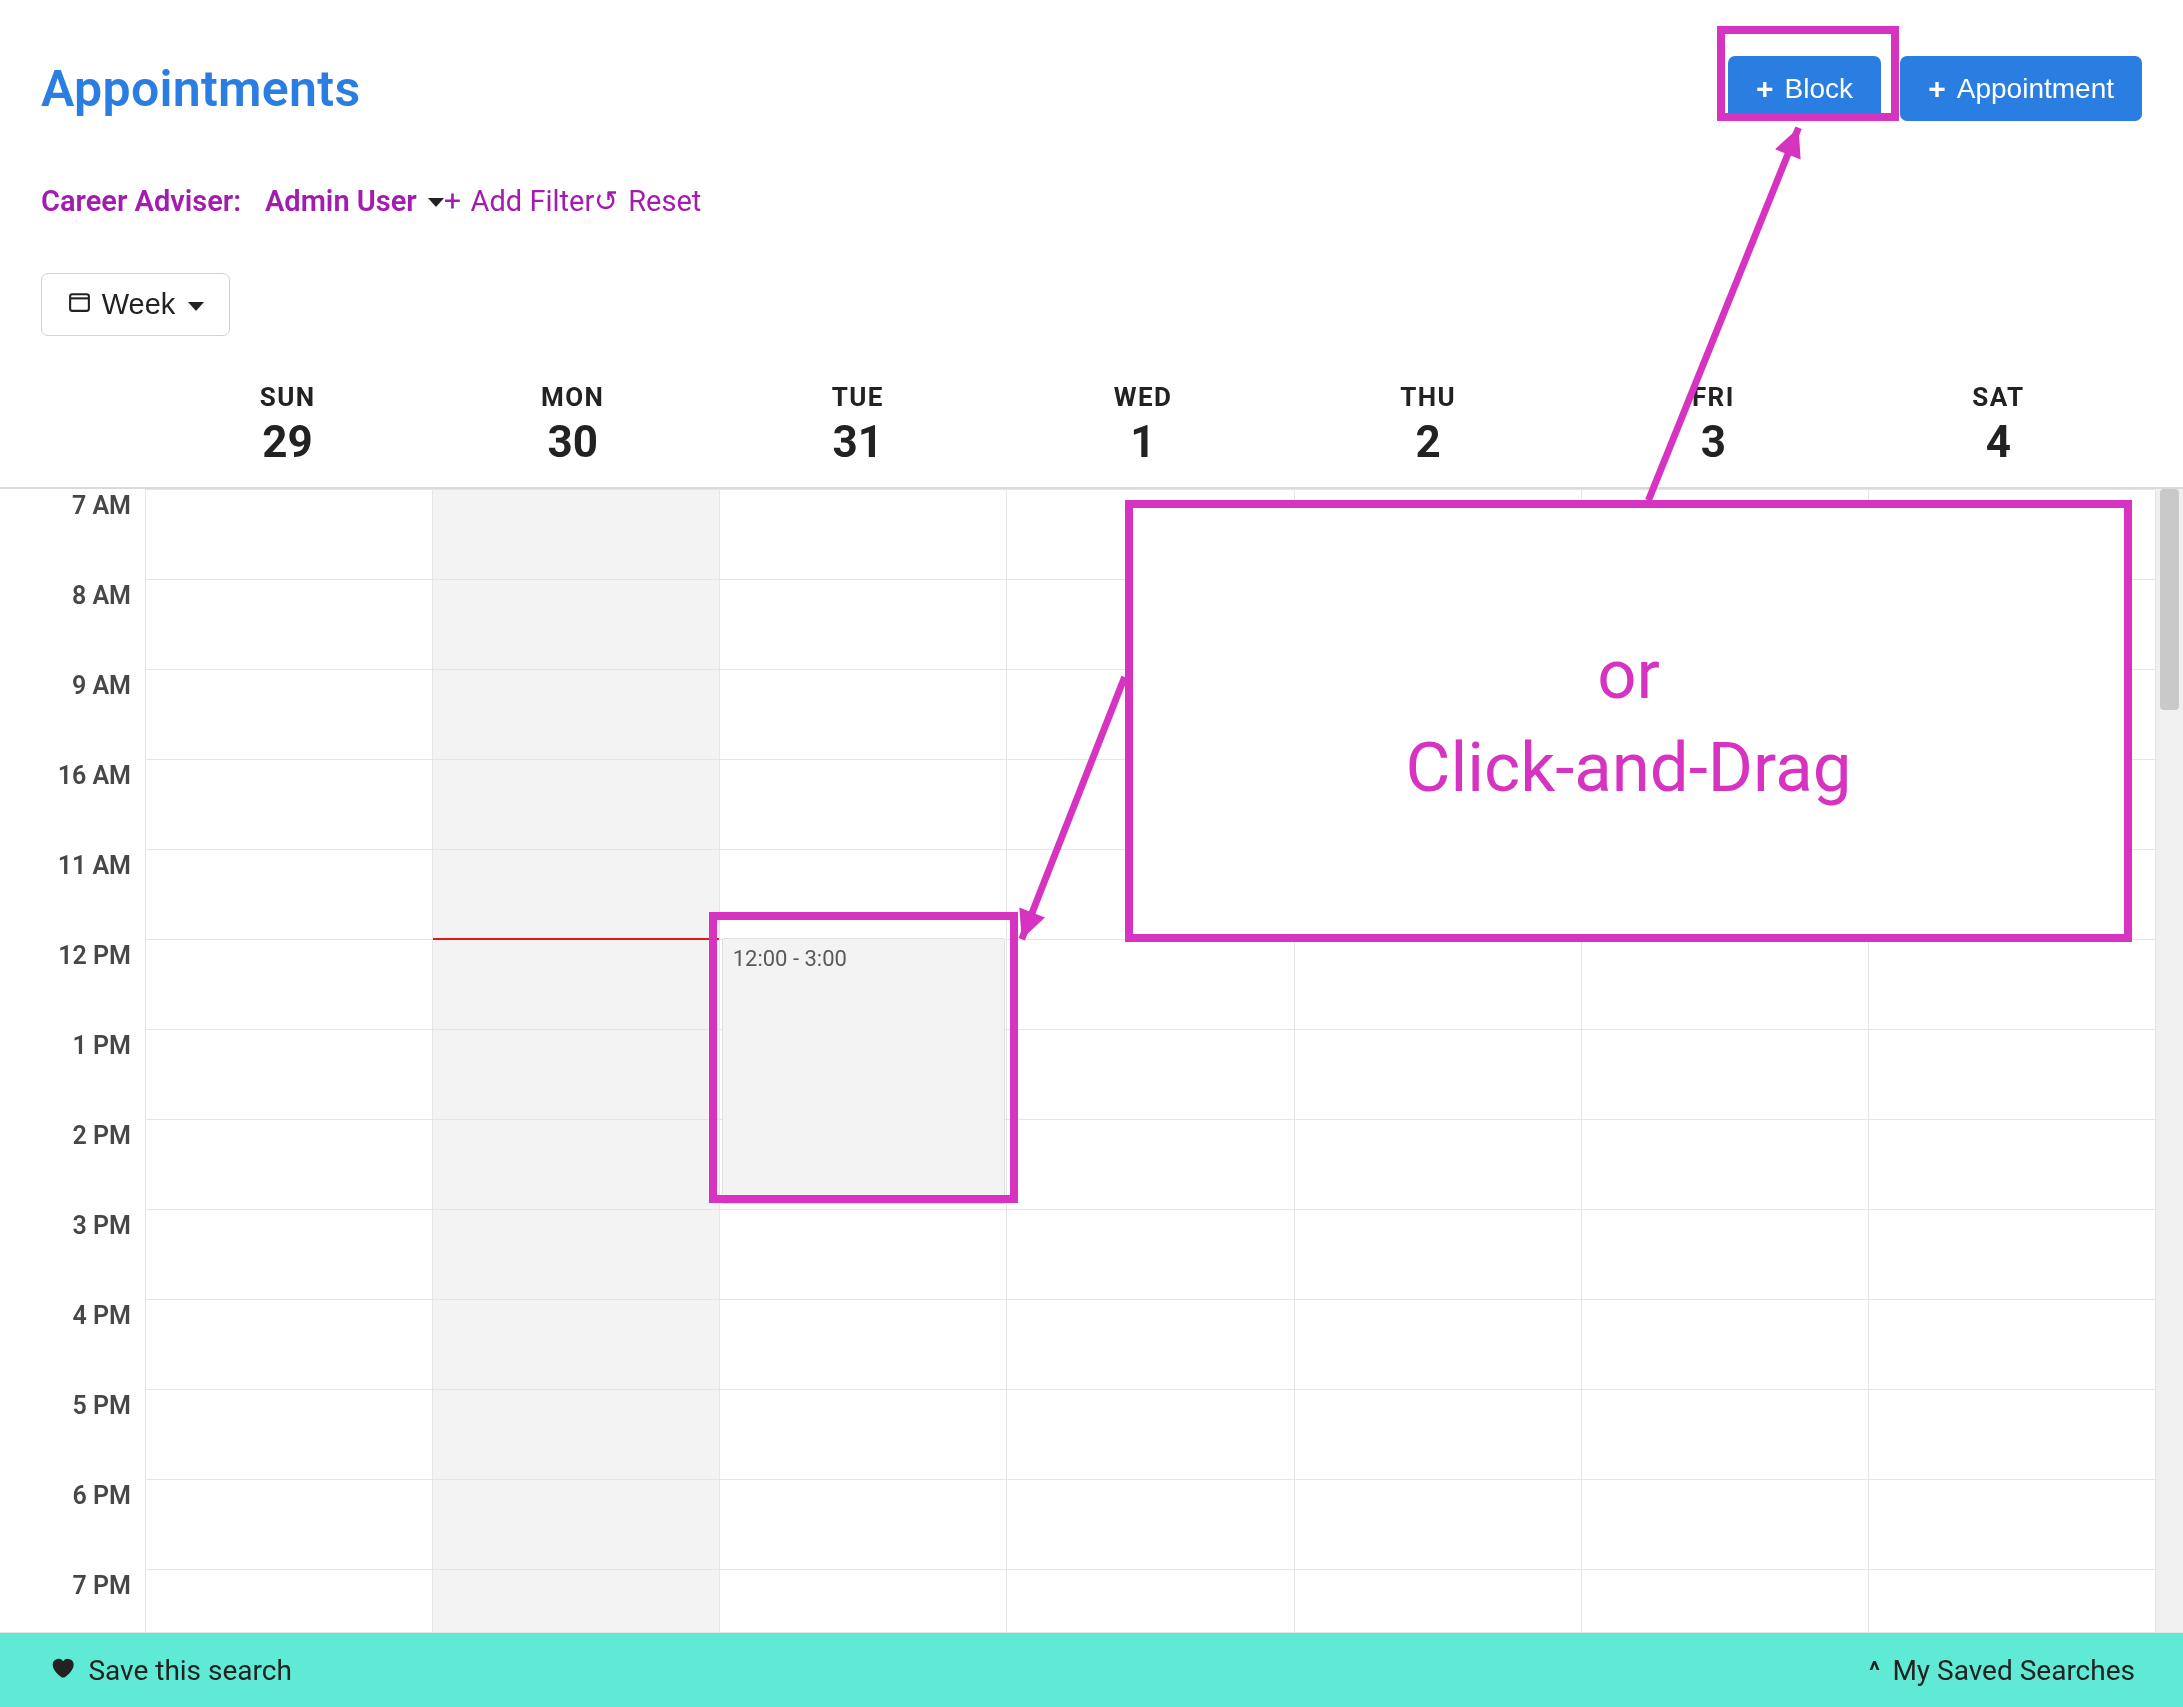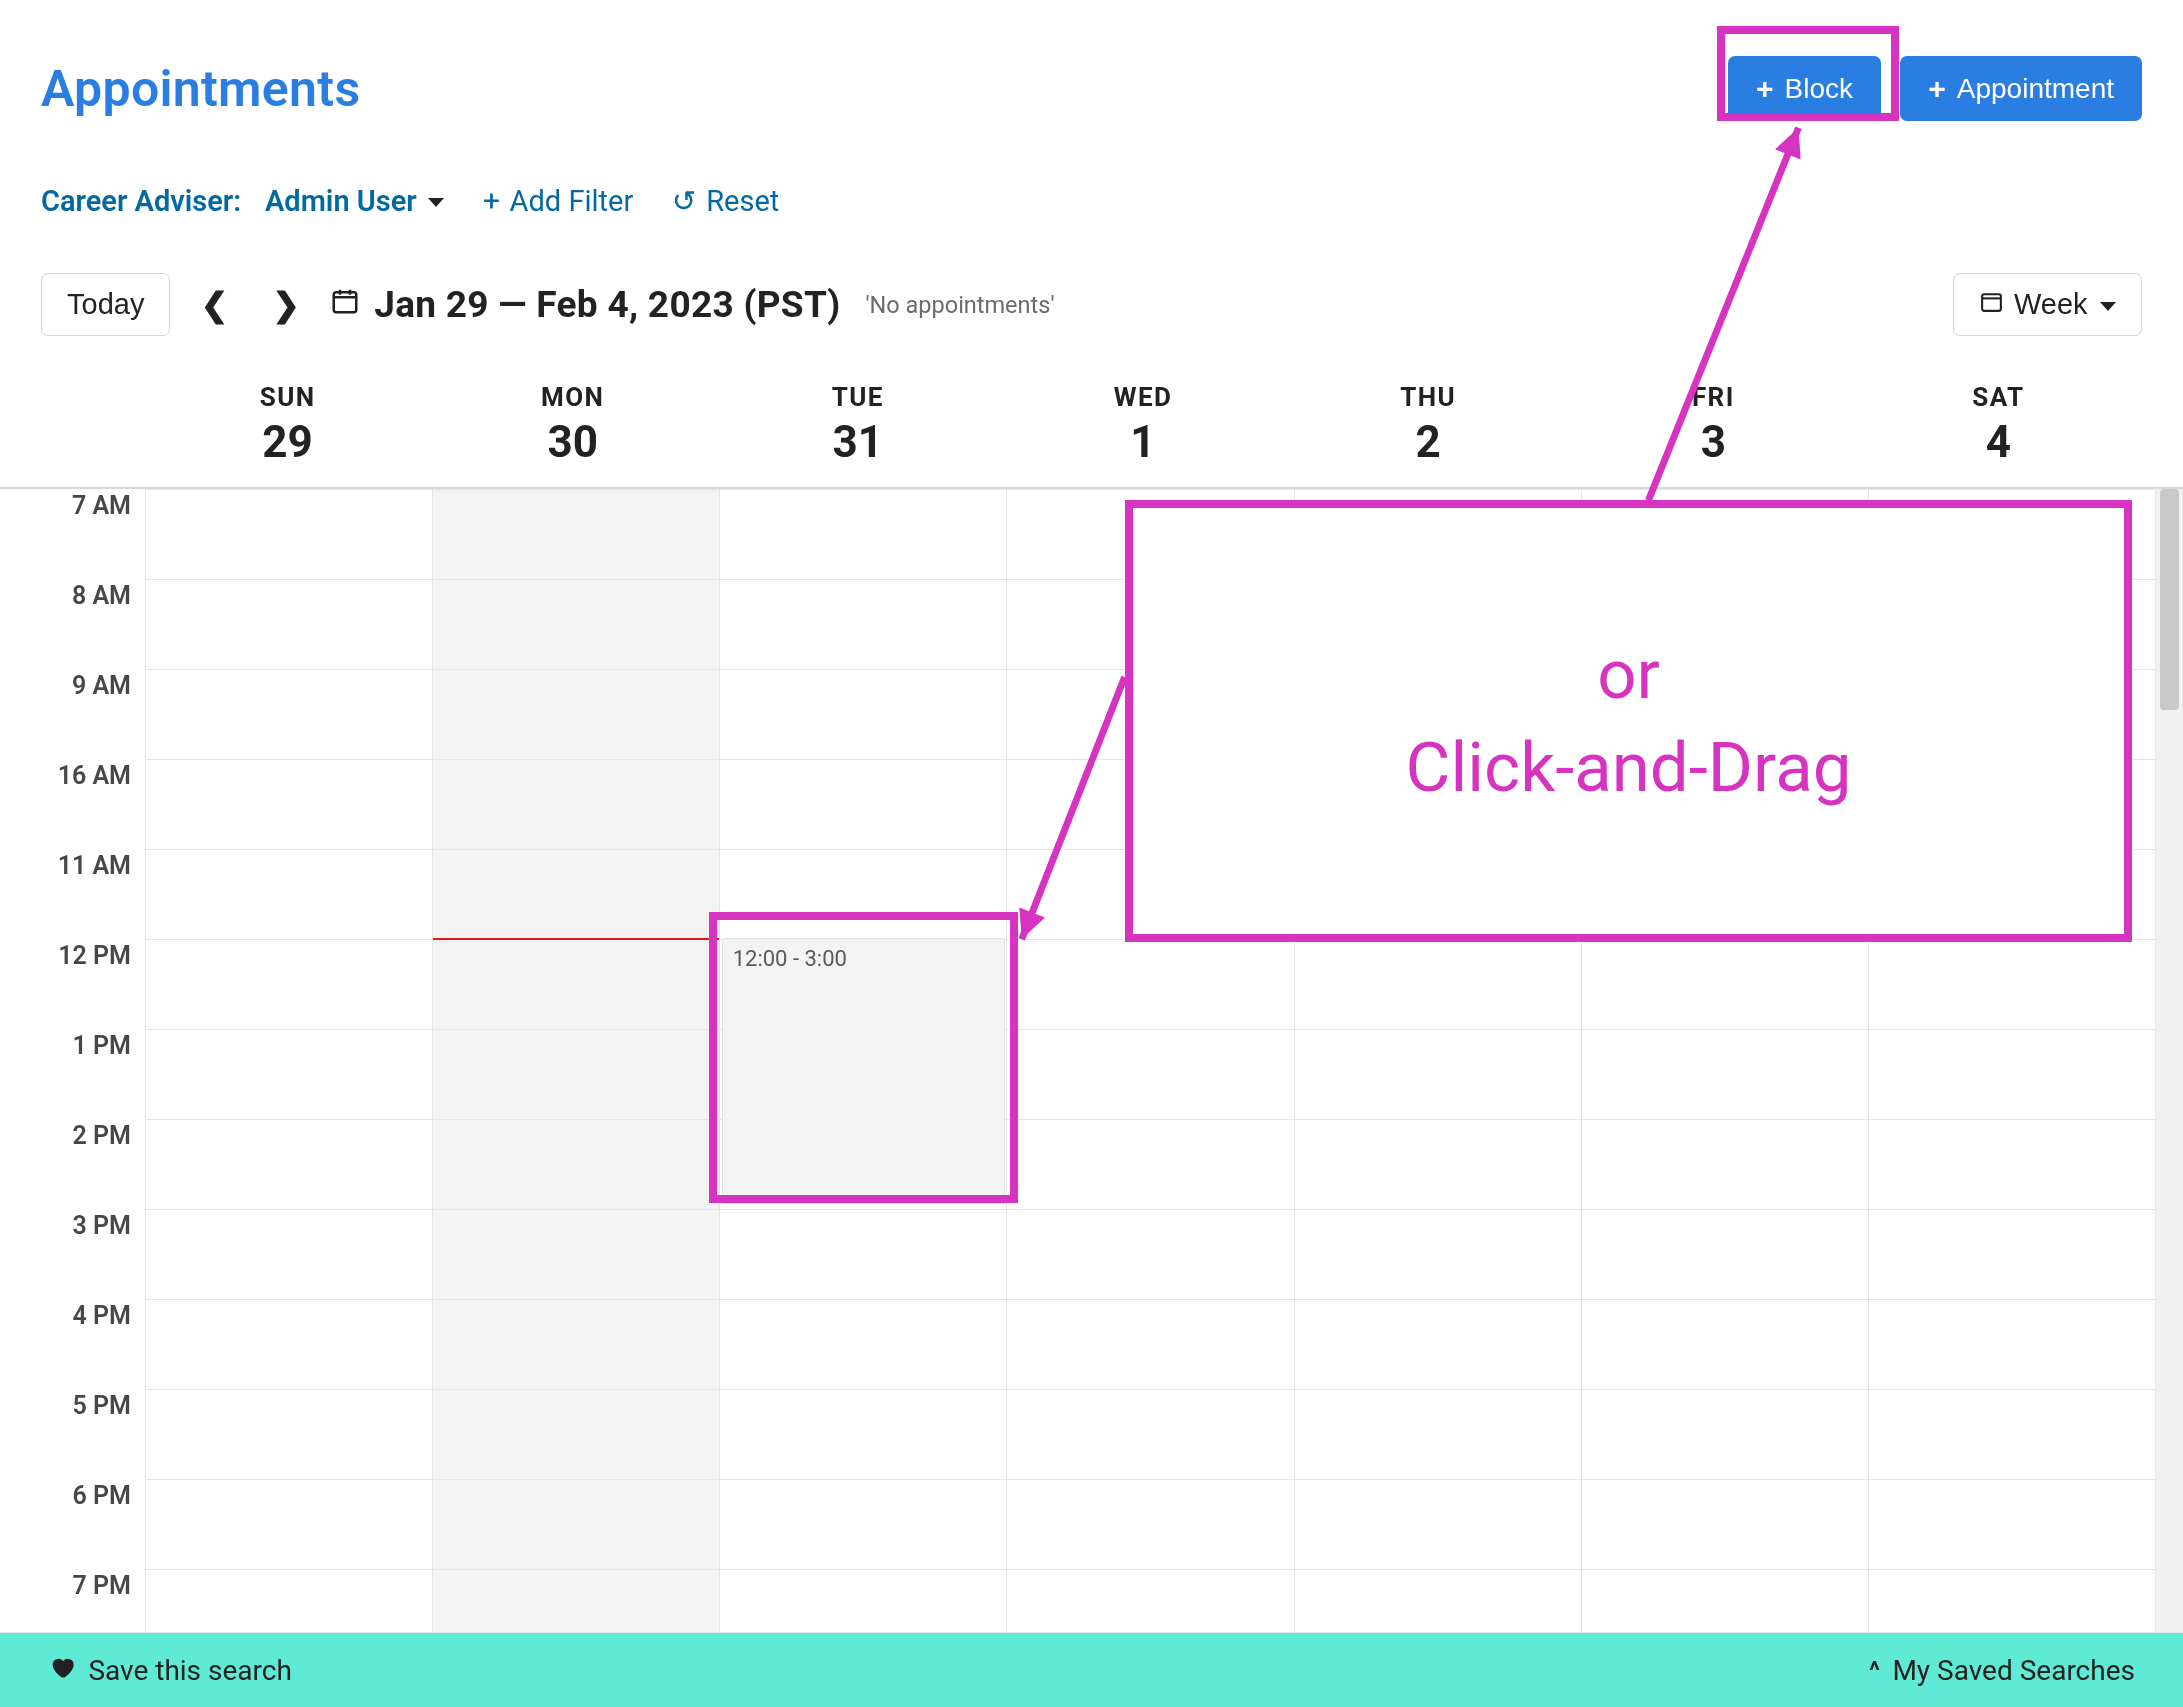--- a/index.html
+++ b/index.html
@@ -7,21 +7,21 @@
   body { position: relative; font-size: 25px; }
 
   
   .header { display: flex; align-items: center; justify-content: space-between; padding: 56px 41px 0 41px; }
   .title { color: #2a7de1; font-size: 50px; font-weight: 600; letter-spacing: 0.3px; }
   .header-buttons { display: flex; gap: 19.3px; }
   .btn-primary { background: #2a7de1; color: #fff; border: none; border-radius: 7px; padding: 16.6px 28px; font-size: 28px; display: flex; align-items: center; gap: 11px; cursor: pointer; white-space: nowrap; }
   .btn-primary .plus { font-size: 30px; line-height: 1; font-weight: 700; }
 
   
-  .filterbar { display: flex; align-items: center; gap: 39px; padding: 62px 41px 0 41px; font-size: 29px; color: #0369a1; }
+  .filterbar { display: flex; align-items: center; padding: 62px 41px 0 41px; font-size: 29px; color: #a21caf; }
   .filter-dropdown { font-weight: 600; display: flex; align-items: center; gap: 8.3px; cursor: pointer; }
   .caret-down { display: inline-block; width: 0; height: 0; border-left: 8.3px solid transparent; border-right: 8.3px solid transparent; border-top: 9.7px solid #222; margin-left: 2.8px; position: relative; top: 1.4px; }
   .addfilter { display: flex; align-items: center; gap: 9.7px; cursor: pointer; }
   .addfilter .plus { font-size: 30px; font-weight: 400; }
   .reset { display: flex; align-items: center; gap: 9.7px; cursor: pointer; }
   .reset-icon { display: inline-block; transform: scaleX(-1); font-size: 29px; }
 
   
   .toolbar { display: flex; align-items: center; justify-content: space-between; padding: 55px 41px 0 41px; }
   .toolbar-left { display: flex; align-items: center; gap: 16.6px; }
@@ -97,39 +97,20 @@
     <span class="plus">+</span>
     <span>Add Filter</span>
   </div>
   <div class="reset">
     <span class="reset-icon">↻</span>
     <span>Reset</span>
   </div>
 </div>
 
 <div class="toolbar">
-  <div class="toolbar-left">
-    <button class="btn-outline">
-      <span>Today</span>
-    </button>
-    <div class="nav-arrow">❮</div>
-    <div class="nav-arrow">❯</div>
-    <div class="range-wrap">
-      <span class="cal-icon">
-        <svg width="30" height="30" viewBox="0 0 24 24">
-            <rect x="3" y="5" width="18" height="16" rx="2" fill="none" stroke="#222" stroke-width="2"></rect>
-            <line x1="3" y1="9" x2="21" y2="9" stroke="#222" stroke-width="2"></line>
-            <line x1="8" y1="3" x2="8" y2="7" stroke="#222" stroke-width="2"></line>
-            <line x1="16" y1="3" x2="16" y2="7" stroke="#222" stroke-width="2"></line>
-          </svg>
-      </span>
-      <span class="range">Jan 29 — Feb 4, 2023 (PST)</span>
-      <span class="noappt">'No appointments'</span>
-    </div>
-  </div>
   <button class="btn-outline">
     <span>
       <svg width="25" height="25" viewBox="0 0 24 24">
           <rect x="3" y="5" width="18" height="16" rx="2" fill="none" stroke="#222" stroke-width="2"></rect>
           <line x1="3" y1="9" x2="21" y2="9" stroke="#222" stroke-width="2"></line>
         </svg>
     </span>
     <span>Week</span>
     <span class="caret-down"></span>
   </button>

